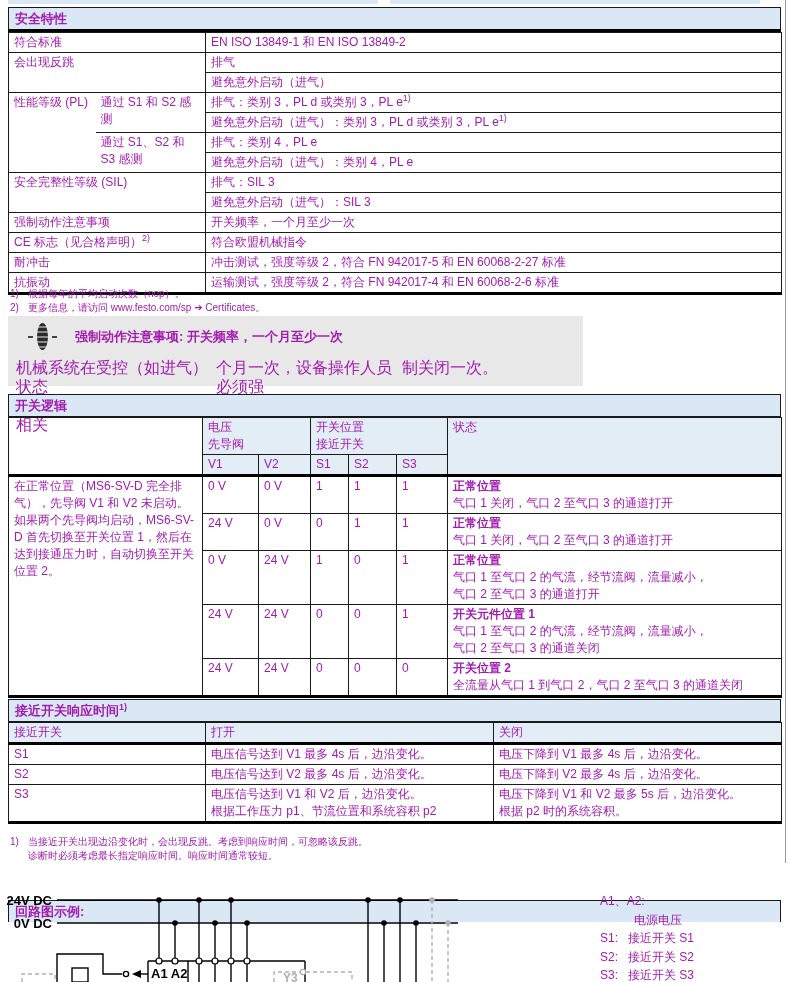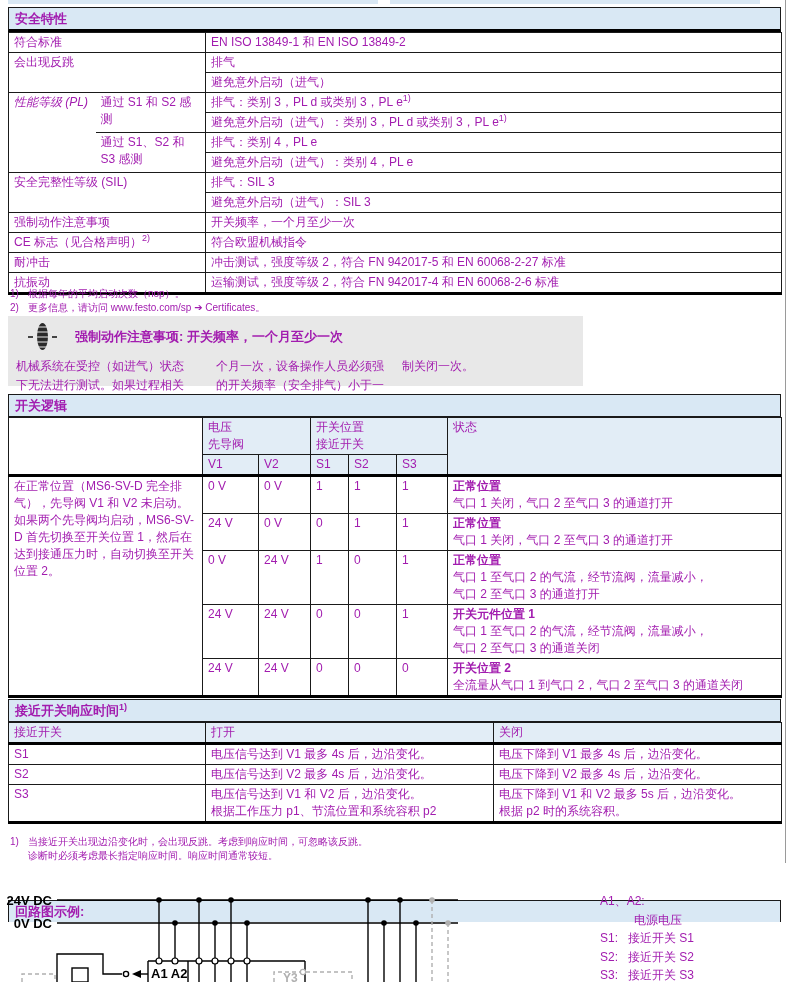--- a/index.html
+++ b/index.html
@@ -16,40 +16,40 @@
     border: 1px solid #1a1a1a;
   }
   .sec-title sup { font-size: 9px; }
   .thick-bottom { border-bottom: 3px solid #000; }
   table { border-collapse: collapse; width: 773px; table-layout: fixed; }
   td, th {
     border: 1px solid #1a1a1a; font-size: 12px; font-weight: normal;
     padding: 1px 5px; line-height: 17px; vertical-align: top; text-align: left;
   }
   .t-outer { border-left: 1px solid #1a1a1a; border-right: 1px solid #1a1a1a; border-bottom: 3px solid #000; }
-  .nowrap { white-space: nowrap; font-style: italic; }
+  .nowrap { white-space: nowrap; }
   .hide-r { border-right-style: hidden; }
   .hide-l { border-left-style: hidden; }
   sup { font-size: 9px; line-height: 0; }
   .hdr-blue { background: #e2edf6; }
   .hdr-thick td, .hdr-thick th { border-bottom: 3px solid #000; }
   .st-title { font-weight: bold; }
   .fn { font-size: 10px; line-height: 14px; }
   .fn .mk { display: inline-block; width: 18px; vertical-align: top; }
   .fn .tx { display: inline-block; vertical-align: top; }
   .note-box { background: #e8e8e8; }
   .note-head { display: flex; align-items: center; padding: 7px 8px 2px; }
   .note-title { font-weight: bold; font-size: 13px; margin-left: 14px; }
   .note-icon { display: inline-flex; align-items: center; margin-left: 8px; }
   .note-icon .dash { width: 5px; height: 2px; background: #444; margin: 0 4px; }
   .note-icon .bulb {
     width: 11px; height: 27px; border-radius: 50%;
     background: repeating-linear-gradient(180deg, #2a2a2a 0 3px, #8a8a8a 3px 5px);
   }
-  .note-body { display: flex; padding: 6px 8px 0; font-size: 12px; line-height: 19px; font-family: Liberation Mono, monospace; }
+  .note-body { display: flex; padding: 6px 8px 0; font-size: 16px; line-height: 19px; }
   .note-col1 { width: 200px; }
   .note-col2 { width: 186px; }
   .note-col3 { width: 170px; }
   .legend { font-size: 12px; line-height: 18.5px; }
   .legend .term { display: inline-block; min-width: 28px; }
   .legend .indent { padding-left: 34px; }
   .strip { background: #d9e8f4; height: 4px; }
   .pageline { width: 1px; background: #9a9a9a; }
 </style>
 </head>

